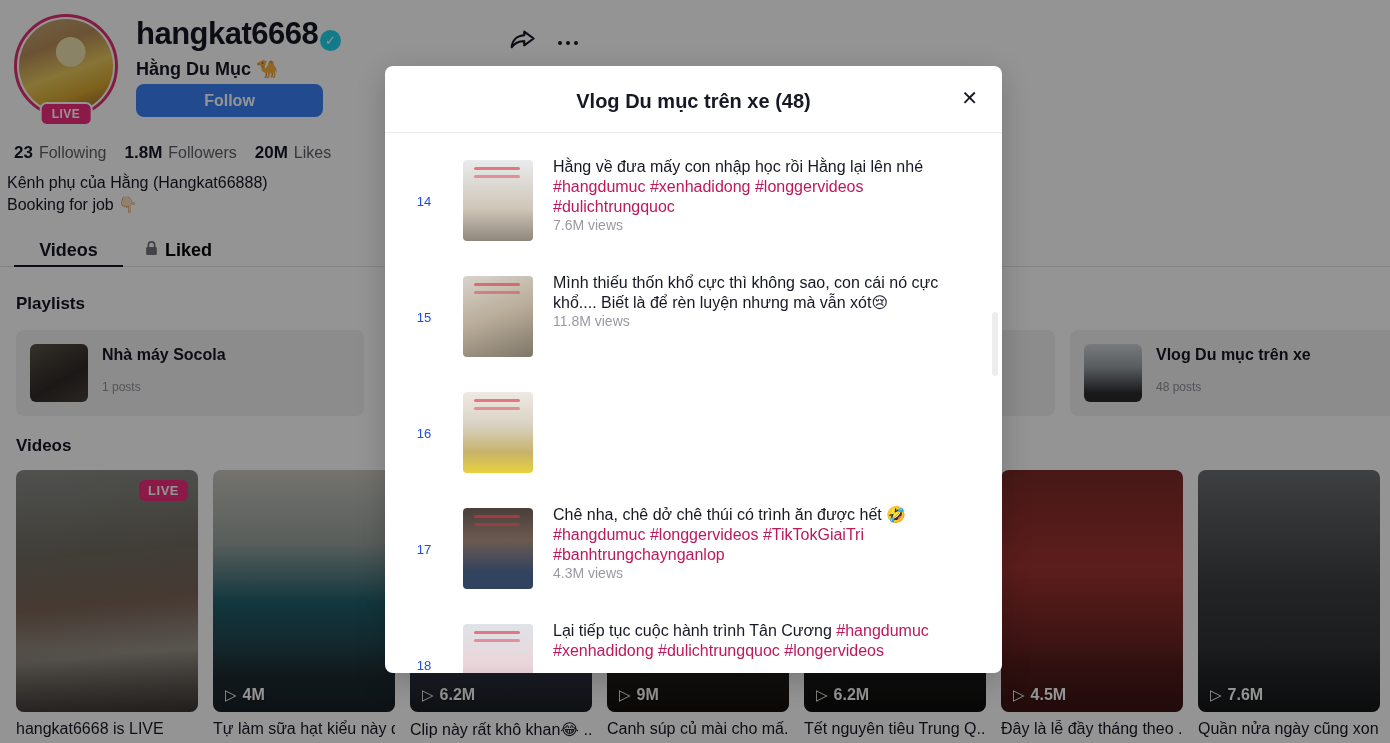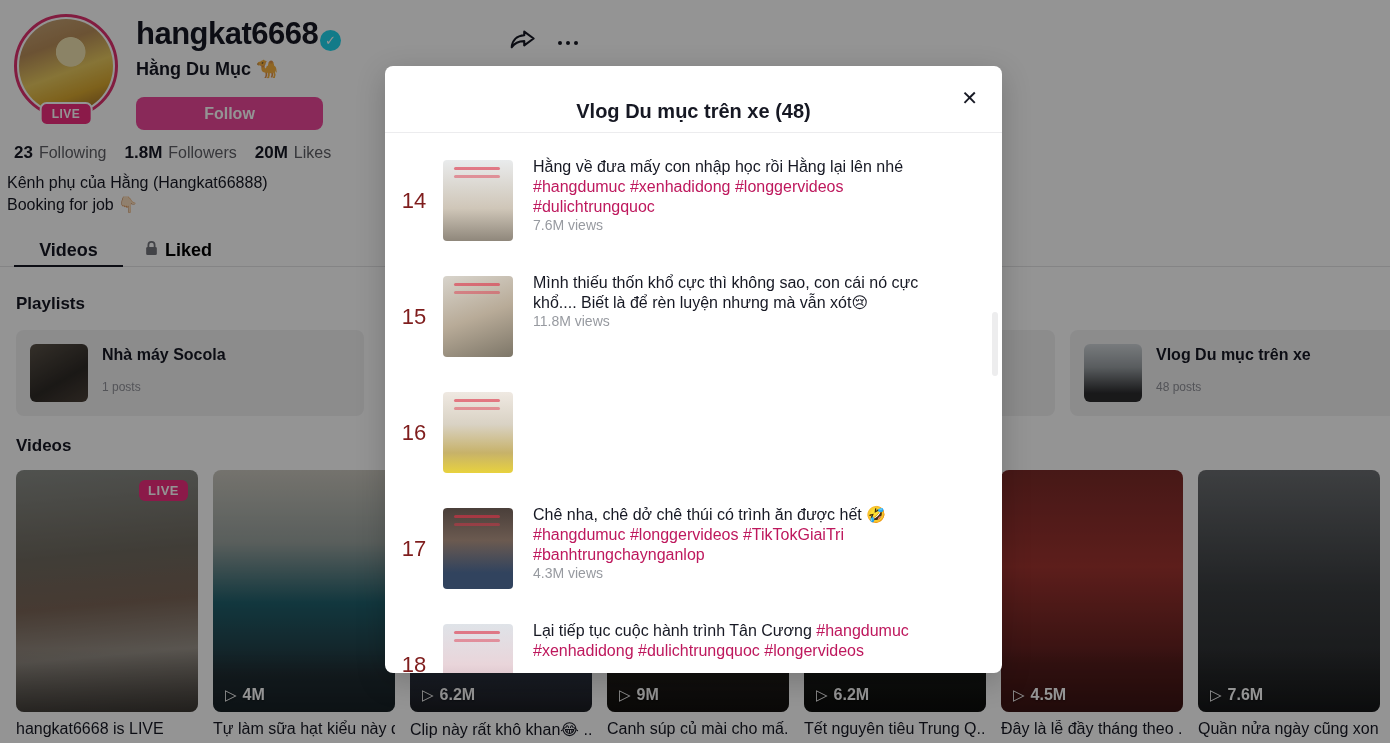--- a/index.html
+++ b/index.html
@@ -13,21 +13,21 @@
   .avatar-img { width:94px; height:94px; border-radius:50%;
     background:radial-gradient(circle at 55% 35%, #f0e2b0 0 18%, transparent 19%),
       linear-gradient(160deg,#c9a87c 0%,#b98e5a 30%,#e8c95f 55%,#d9a830 75%,#8a5a28 100%); }
   .live-pill { position:absolute; left:50%; transform:translateX(-50%); bottom:-8px;
     background:#ef2d7e; color:#fff; font-size:12px; font-weight:bold; letter-spacing:.5px;
     padding:3px 10px; border-radius:7px; border:2px solid #fff; }
   .username { position:absolute; left:136px; top:16px; font-size:31px; font-weight:bold; letter-spacing:-0.5px; }
   .verified { position:absolute; left:320px; top:30px; width:21px; height:21px; border-radius:50%;
     background:#20d5ec; color:#fff; font-size:13px; font-weight:bold; display:flex; align-items:center; justify-content:center; }
   .nickname { position:absolute; left:136px; top:58px; font-size:18px; font-weight:700; }
-  .follow-btn { position:absolute; left:136px; top:97px; width:187px; height:33px; background:#ec4899;
+  .follow-btn { position:absolute; left:136px; top:84px; width:187px; height:33px; background:#3b82f6;
     color:#fff; font-size:16px; font-weight:bold; border:none; border-radius:8px; display:flex;
     align-items:center; justify-content:center; cursor:pointer; }
   .actions { position:absolute; left:508px; top:26px; display:flex; gap:20px; align-items:center; }
   .more-dots { display:flex; gap:4px; }
   .more-dots i { width:4px; height:4px; border-radius:50%; background:#161823; }
 
   .stats { position:absolute; left:14px; top:143px; display:flex; gap:18px; font-size:16px; }
   .stat b { font-size:17px; margin-right:6px; }
   .stat span { color:#5f6066; }
 
@@ -72,25 +72,25 @@
     font-size:13px; font-weight:bold; padding:3px 9px; border-radius:6px; letter-spacing:.5px; }
   .vcaption { margin-top:8px; font-size:16px; white-space:nowrap; overflow:hidden; }
 
   
   .dim { position:absolute; inset:0; background:rgba(0,0,0,.42); z-index:40; }
 
   
   .modal { position:absolute; left:385px; top:66px; width:617px; height:607px; background:#fff;
     border-radius:8px; z-index:60; overflow:hidden; box-shadow:0 8px 30px rgba(0,0,0,.2); }
   .modal-header { position:relative; height:67px; border-bottom:1px solid #ececee; }
-  .modal-title { position:absolute; left:0; right:0; top:24px; text-align:center; font-size:20px; font-weight:bold;margin-top:10px; }
+  .modal-title { position:absolute; left:0; right:0; top:24px; text-align:center; font-size:20px; font-weight:bold; }
   .modal-close { position:absolute; right:24px; top:22px; font-size:20px; color:#161823; cursor:pointer; line-height:1; }
   .modal-list { position:relative; padding-top:10px; }
   .mitem { height:116px; display:flex; cursor:pointer; }
-  .mnum { width:58px; display:flex; align-items:center; justify-content:center; font-size:22px; color:#7f1d1d; }
+  .mnum { width:78px; display:flex; align-items:center; justify-content:center; font-size:13px; color:#1d4ed8; }
   .mthumb { position:relative; width:70px; height:81px; margin-top:17px; border-radius:4px; flex:none; overflow:hidden; }
   .mthumb::after { content:""; position:absolute; top:7px; left:16%; width:66%; height:3px;
     background:rgba(222,48,70,.6); box-shadow:0 8px 0 rgba(222,48,70,.45); border-radius:2px; }
   .mt14 { background:linear-gradient(180deg,#e9ebec,#cfc6b8 60%,#8f877b); }
   .mt15 { background:linear-gradient(160deg,#d8d4cc,#b8ab98 50%,#7d7668); }
   .mt16 { background:linear-gradient(180deg,#efe9e2,#d9d2c4 40%,#c7b26a 75%,#e8d23e); }
   .mt17 { background:linear-gradient(180deg,#4a3f3a,#6b5a50 40%,#31435e 80%); }
   .mt18 { background:linear-gradient(180deg,#dfe3e8,#e9d5da 50%,#c9a9b4); }
   .mbody { margin-left:20px; padding-top:14px; width:432px; }
   .mtitle { font-size:16px; line-height:20px; }

